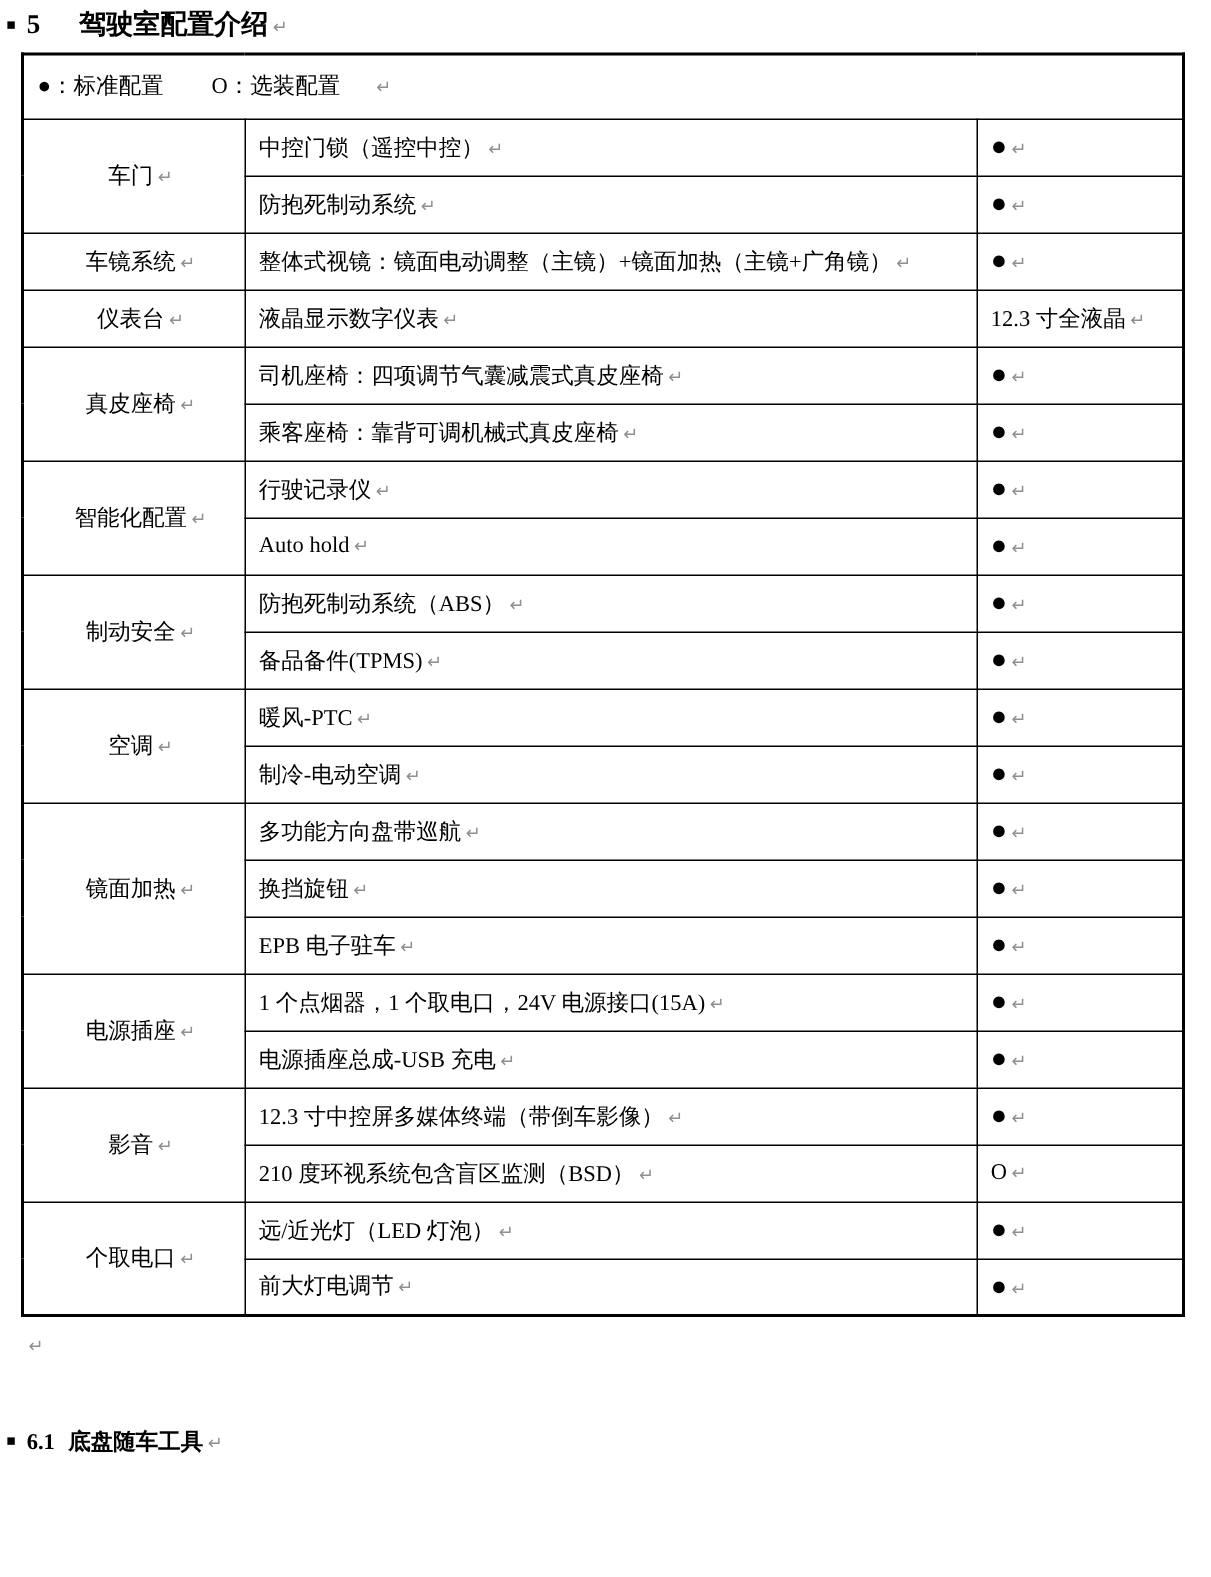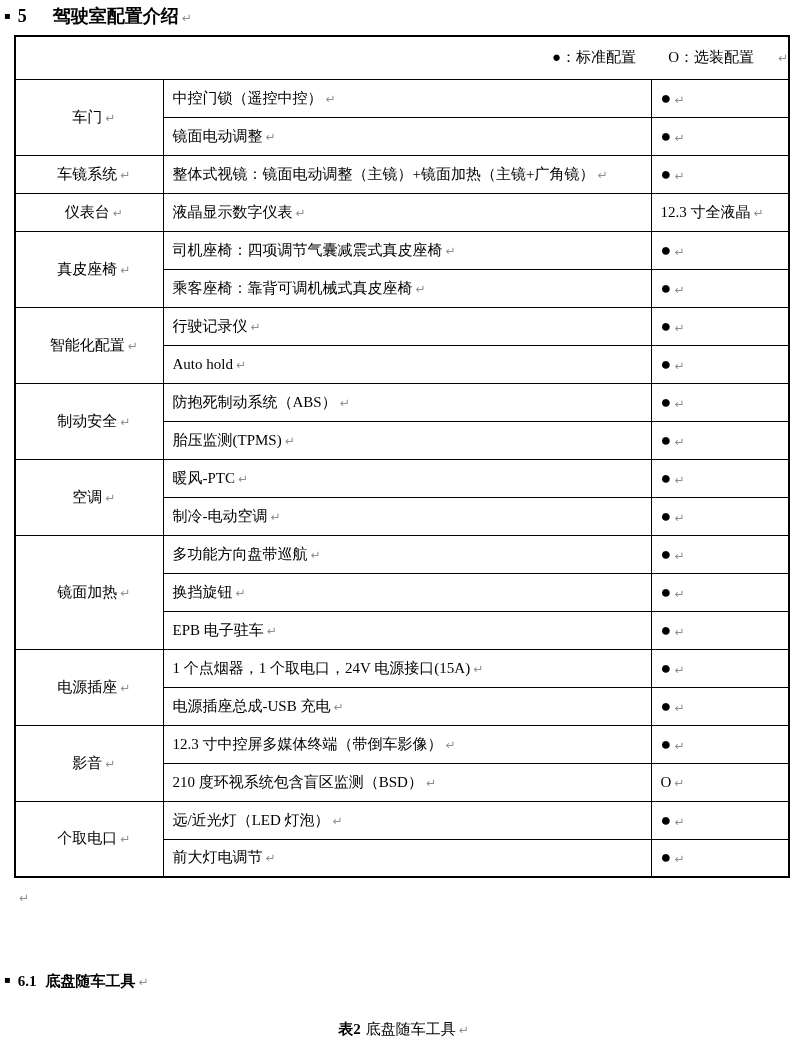--- a/index.html
+++ b/index.html
@@ -10,40 +10,40 @@
     color:#000; overflow:hidden;
   }
   .page { position:absolute; inset:0; }
 
   
   .heading { position:absolute; left:4px; font-weight:bold; white-space:nowrap; }
   .h-lvl1 { font-size:18px;text-align:right; }
   .h-lvl2 { font-size:15px; }
   .h5 { top:4px; }
   .h6 { top:930px; }
-  .h61 { top:972px; }
+  .h61 { top:952px; }
   .sq { font-size:10px; position:relative; top:-3px; margin-right:7px; font-family:"DejaVu Sans",sans-serif; }
   .hnum-wide { margin-right:26px; }
   .hnum-narrow { margin-right:9px; }
 
   
   .pilcrow {
     color:#8f8f8f; font-family:"DejaVu Sans",sans-serif;
     font-size:12px; font-weight:normal; margin-left:3px;
   }
 
   
   table.cfg {
     position:absolute; top:35px; left:14px; width:774px;
     border-collapse:collapse; table-layout:fixed;
     border:2px solid #000;
   }
   .cfg td { border:1px solid #000; vertical-align:middle; font-size:15px; padding:0 0 0 9px; overflow:hidden; }
   .cfg tr { height:38px; }
-  .cfg tr.legend-row { height:43px;text-align:right; }
+  .cfg tr.legend-row { height:43px; }
   .legend-cell { white-space:nowrap; font-size:16px; }
   .legend-optional { margin-left:32px; }
   .legend-cell .pilcrow { margin-left:24px; }
   .cat-cell { white-space:nowrap;text-align:center; }
   .feat-cell { white-space:nowrap; }
   .val-cell { white-space:nowrap; }
   .dot { font-size:18px; line-height:1; }
 
   
   .empty-para { position:absolute; top:888px; left:16px; }
@@ -74,21 +74,21 @@
         </td>
       </tr>
     </thead>
     <tbody>
         <tr>
           <td class="cat-cell" rowspan="2"><span>车门</span><span class="pilcrow">↵</span></td>
           <td class="feat-cell"><span>中控门锁（遥控中控）</span><span class="pilcrow">↵</span></td>
           <td class="val-cell"><span class="dot">●</span><span class="pilcrow">↵</span></td>
         </tr>
         <tr>
-          <td class="feat-cell"><span>镜面电动调整</span><span class="pilcrow">↵</span></td>
+          <td class="feat-cell"><span>防抱死制动系统</span><span class="pilcrow">↵</span></td>
           <td class="val-cell"><span class="dot">●</span><span class="pilcrow">↵</span></td>
         </tr>
         <tr>
           <td class="cat-cell" rowspan="1"><span>车镜系统</span><span class="pilcrow">↵</span></td>
           <td class="feat-cell"><span>整体式视镜：镜面电动调整（主镜）+镜面加热（主镜+广角镜）</span><span class="pilcrow">↵</span></td>
           <td class="val-cell"><span class="dot">●</span><span class="pilcrow">↵</span></td>
         </tr>
         <tr>
           <td class="cat-cell" rowspan="1"><span>仪表台</span><span class="pilcrow">↵</span></td>
           <td class="feat-cell"><span>液晶显示数字仪表</span><span class="pilcrow">↵</span></td>
@@ -111,21 +111,21 @@
         <tr>
           <td class="feat-cell"><span>Auto hold</span><span class="pilcrow">↵</span></td>
           <td class="val-cell"><span class="dot">●</span><span class="pilcrow">↵</span></td>
         </tr>
         <tr>
           <td class="cat-cell" rowspan="2"><span>制动安全</span><span class="pilcrow">↵</span></td>
           <td class="feat-cell"><span>防抱死制动系统（ABS）</span><span class="pilcrow">↵</span></td>
           <td class="val-cell"><span class="dot">●</span><span class="pilcrow">↵</span></td>
         </tr>
         <tr>
-          <td class="feat-cell"><span>胎压监测(TPMS)</span><span class="pilcrow">↵</span></td>
+          <td class="feat-cell"><span>备品备件(TPMS)</span><span class="pilcrow">↵</span></td>
           <td class="val-cell"><span class="dot">●</span><span class="pilcrow">↵</span></td>
         </tr>
         <tr>
           <td class="cat-cell" rowspan="2"><span>空调</span><span class="pilcrow">↵</span></td>
           <td class="feat-cell"><span>暖风-PTC</span><span class="pilcrow">↵</span></td>
           <td class="val-cell"><span class="dot">●</span><span class="pilcrow">↵</span></td>
         </tr>
         <tr>
           <td class="feat-cell"><span>制冷-电动空调</span><span class="pilcrow">↵</span></td>
           <td class="val-cell"><span class="dot">●</span><span class="pilcrow">↵</span></td>
@@ -175,17 +175,14 @@
 
   <div class="empty-para">
     <span class="pilcrow">↵</span>
   </div>
 
 
   <div class="heading h-lvl2 h61">
     <span class="sq">▪</span><span class="hnum-narrow">6.1</span><span>底盘随车工具</span><span class="pilcrow">↵</span>
   </div>
 
-  <div class="caption">
-    <span class="cap-label">表2</span><span>底盘随车工具</span><span class="pilcrow">↵</span>
-  </div>
 
 </div>
 
 </body></html>

